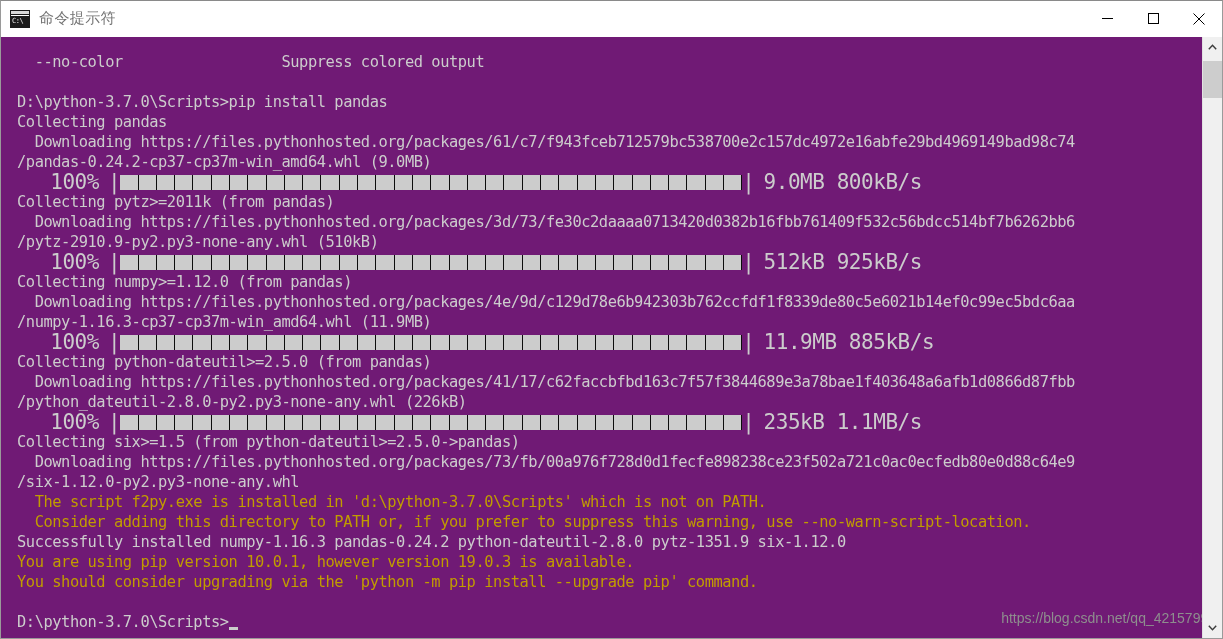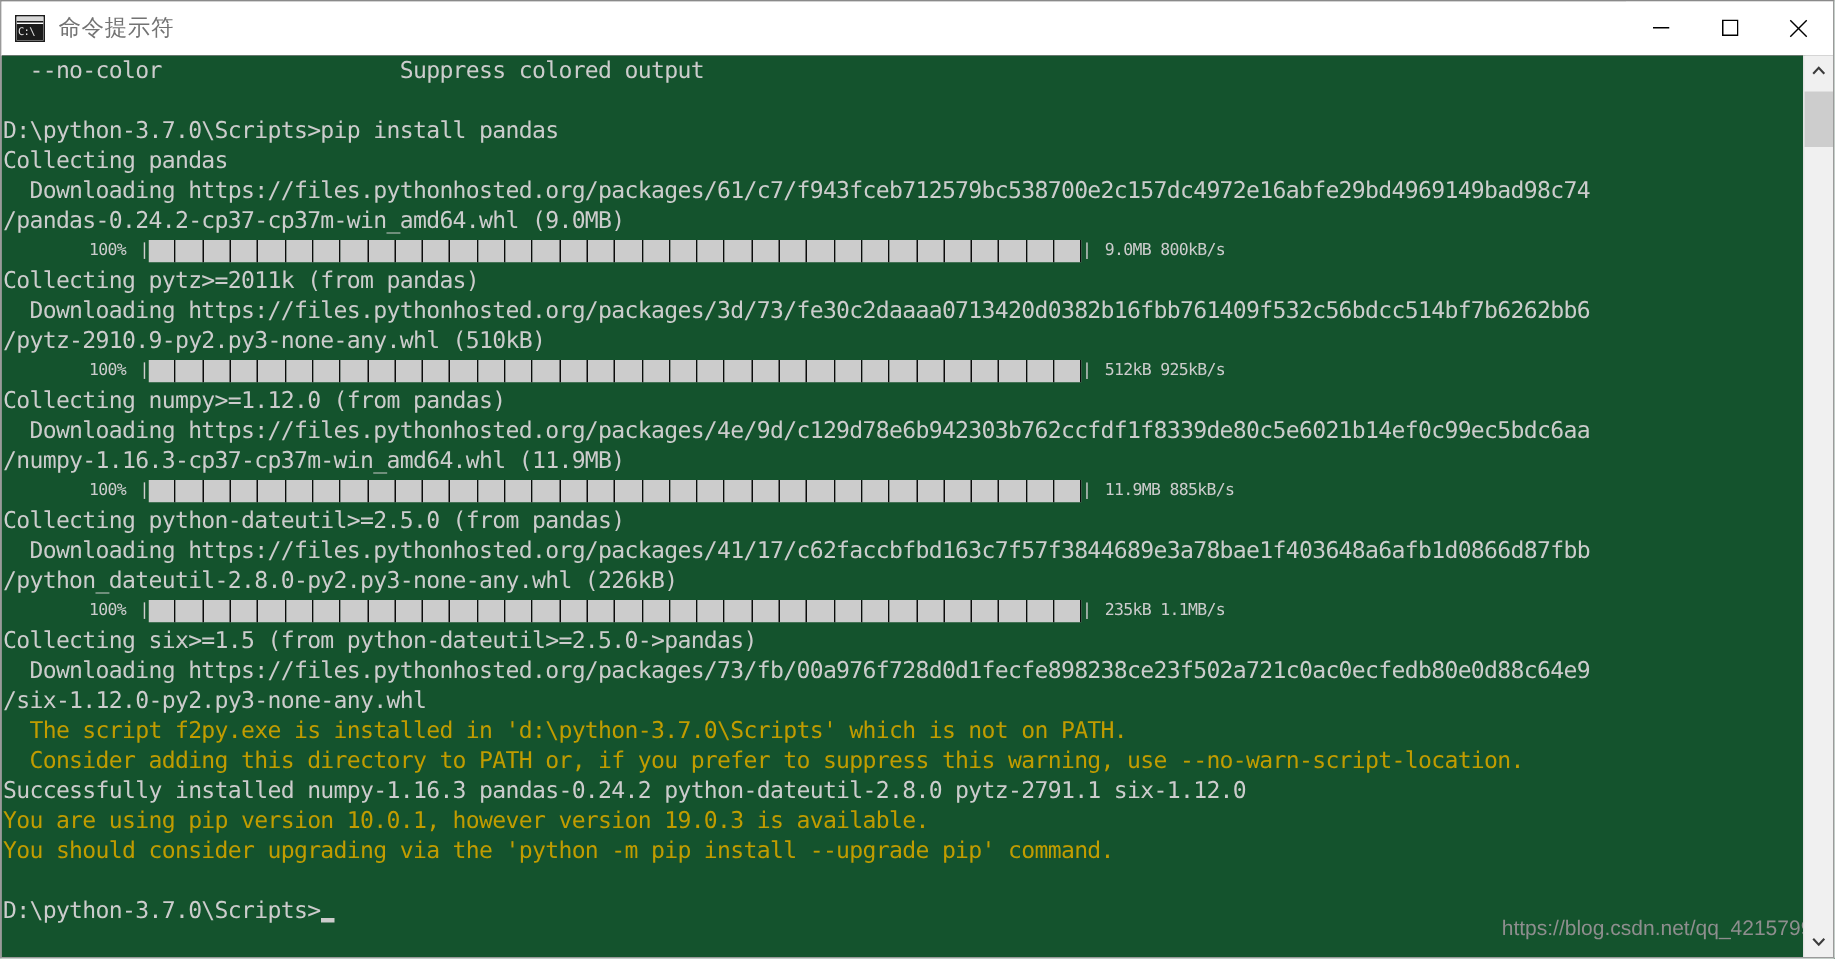--- a/index.html
+++ b/index.html
@@ -100,23 +100,23 @@
     width: 1221px;
     height: 601px;
     background: #0c0c0c;
     overflow: hidden;
   }
   #console {
     position: absolute;
     top: 0; left: 0;
     width: 1203px;
     height: 601px;
-    background: #14532d;
-    overflow: hidden;
-    padding: 0;
+    background: #701a75;
+    overflow: hidden;
+    padding: 15px;
   }
   .line {
     height: 20px;
     line-height: 20px;
     white-space: pre;
     font-family: "DejaVu Sans Mono", monospace;
     font-size: 15.4px;
     letter-spacing: -0.45px;
     color: #cccccc;
     padding-left: 1px;
@@ -124,21 +124,21 @@
   }
   .line.white  { color: #cccccc; }
   .line.yellow { color: #c19c00; }
 
   
   .pline {
     height: 20px;
     line-height: 20px;
     white-space: pre;
     font-family: "DejaVu Sans Mono", monospace;
-    font-size: 11px;
+    font-size: 21px;
     letter-spacing: -0.45px;
     color: #cccccc;
     display: flex;
     align-items: center;
     padding-left: 1px;
   }
   .pline .pct {
     display: inline-block;
     text-align: right;
     width: 82px;
@@ -275,21 +275,21 @@
         <div class="pline"><span class="pct">100%</span><span class="gap"></span><span class="pipe">|</span><span class="bar"><i></i><i></i><i></i><i></i><i></i><i></i><i></i><i></i><i></i><i></i><i></i><i></i><i></i><i></i><i></i><i></i><i></i><i></i><i></i><i></i><i></i><i></i><i></i><i></i><i></i><i></i><i></i><i></i><i></i><i></i><i></i><i></i><i></i><i></i></span><span class="pipe">|</span><span class="tail">11.9MB 885kB/s</span></div>
         <div class="line white"><span>Collecting python-dateutil&gt;=2.5.0 (from pandas)</span></div>
         <div class="line white"><span>  Downloading https://files.pythonhosted.org/packages/41/17/c62faccbfbd163c7f57f3844689e3a78bae1f403648a6afb1d0866d87fbb</span></div>
         <div class="line white"><span>/python_dateutil-2.8.0-py2.py3-none-any.whl (226kB)</span></div>
         <div class="pline"><span class="pct">100%</span><span class="gap"></span><span class="pipe">|</span><span class="bar"><i></i><i></i><i></i><i></i><i></i><i></i><i></i><i></i><i></i><i></i><i></i><i></i><i></i><i></i><i></i><i></i><i></i><i></i><i></i><i></i><i></i><i></i><i></i><i></i><i></i><i></i><i></i><i></i><i></i><i></i><i></i><i></i><i></i><i></i></span><span class="pipe">|</span><span class="tail">235kB 1.1MB/s</span></div>
         <div class="line white"><span>Collecting six&gt;=1.5 (from python-dateutil&gt;=2.5.0-&gt;pandas)</span></div>
         <div class="line white"><span>  Downloading https://files.pythonhosted.org/packages/73/fb/00a976f728d0d1fecfe898238ce23f502a721c0ac0ecfedb80e0d88c64e9</span></div>
         <div class="line white"><span>/six-1.12.0-py2.py3-none-any.whl</span></div>
         <div class="line yellow"><span>  The script f2py.exe is installed in 'd:\python-3.7.0\Scripts' which is not on PATH.</span></div>
         <div class="line yellow"><span>  Consider adding this directory to PATH or, if you prefer to suppress this warning, use --no-warn-script-location.</span></div>
-        <div class="line white"><span>Successfully installed numpy-1.16.3 pandas-0.24.2 python-dateutil-2.8.0 pytz-2791.1 six-1.12.0</span></div>
+        <div class="line white"><span>Successfully installed numpy-1.16.3 pandas-0.24.2 python-dateutil-2.8.0 pytz-1351.9 six-1.12.0</span></div>
         <div class="line yellow"><span>You are using pip version 10.0.1, however version 19.0.3 is available.</span></div>
         <div class="line yellow"><span>You should consider upgrading via the 'python -m pip install --upgrade pip' command.</span></div>
         <div class="line white"><span></span></div>
         <div class="line white"><span>D:\python-3.7.0\Scripts&gt;</span><span class="cursor"></span></div>
       </div>
     <div id="watermark">https://blog.csdn.net/qq_42157992</div>
   </div>
 
   <div id="scrollbar">
     <div class="sb-arrow" id="sb-up">

